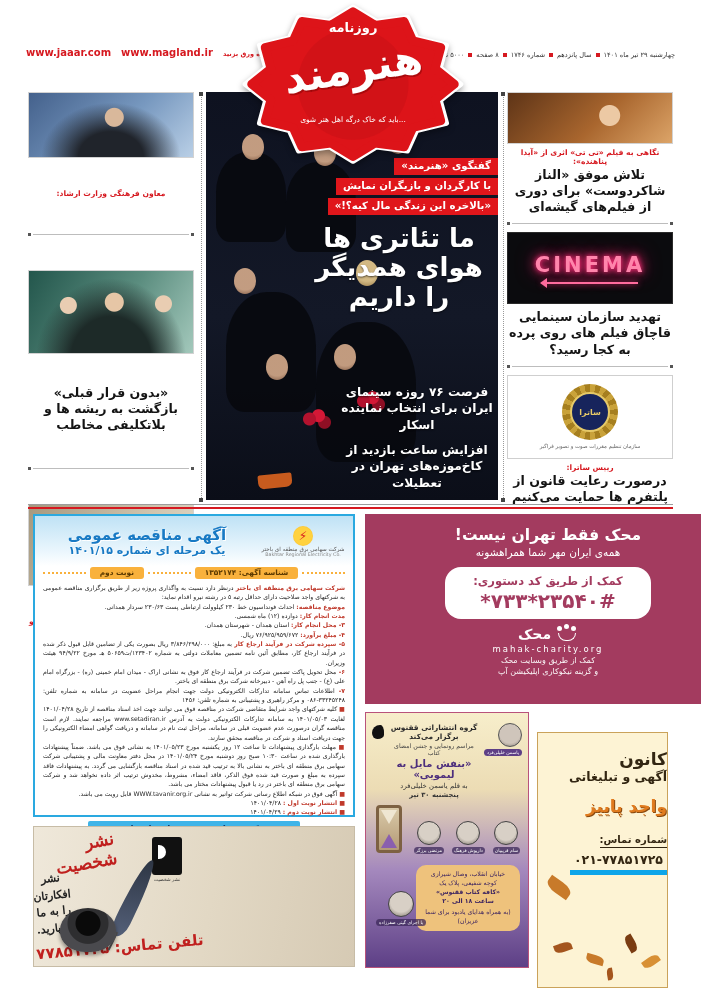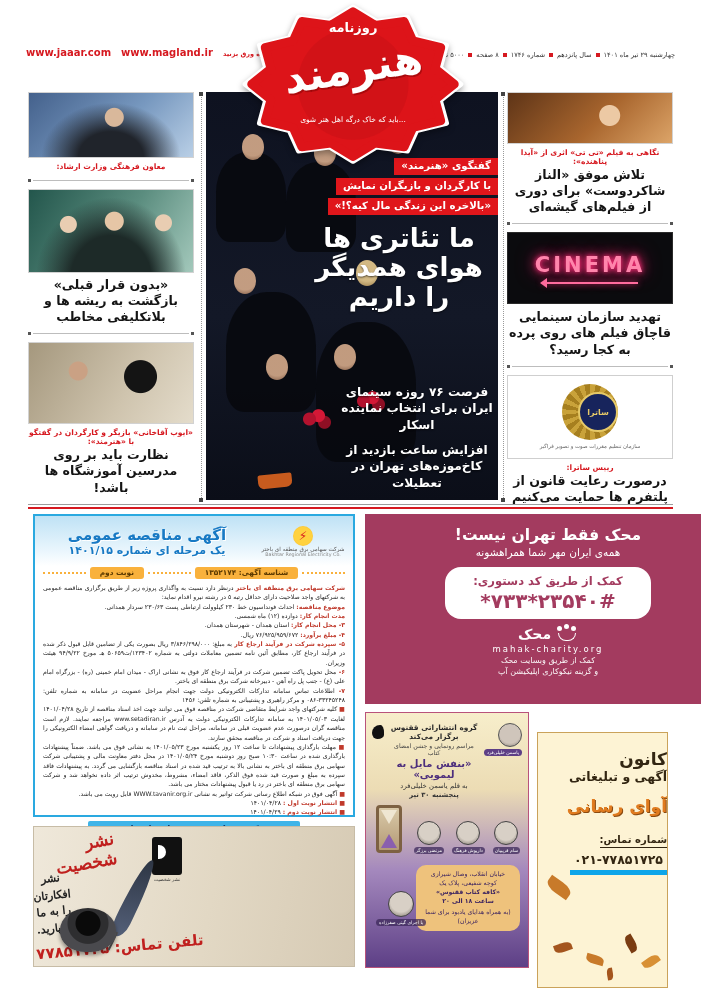--- a/index.html
+++ b/index.html
@@ -22,21 +22,21 @@
   .logo-kicker { position:absolute; top:18px; width:100%; text-align:center; color:#fff; font-weight:bold; font-size:13px; }
   .logo-title { position:absolute; top:42px; width:100%; text-align:center; color:#fff; font-weight:bold; font-size:42px; transform:rotate(-9deg); letter-spacing:-2px; text-shadow:1px 2px 0 rgba(120,0,0,.45); }
   .logo-tagline { position:absolute; top:113px; width:100%; text-align:center; color:#fff; font-size:7.5px; }
 
   
   .vsep { position:absolute; top:94px; height:406px; border-right:1px dotted #9a9a9a; width:0; }
   .vsep .sq { position:absolute; right:-2px; width:4px; height:4px; background:#444; }
   .sq-top { top:-2px; } .sq-bot { bottom:-2px; }
 
   .side-col { position:absolute; top:92px; width:166px; display:flex; flex-direction:column; }
-  .col-left { left:28px; } .col-right { left:507px; }
+  .col-left { left:28px;gap:27px; } .col-right { left:507px; }
   .art-kicker { color:#d61920; font-weight:bold; font-size:7.6px; text-align:center; margin:4px 0 1px; }
   .art-head { color:#141414; font-weight:bold; font-size:12.6px; line-height:1.28; text-align:center; }
   .art-div { display:flex; align-items:center; gap:2px; margin:7px 0; }
   .art-div .ln { flex:1; border-top:1px solid #bdbdbd; }
   .art-div .dsq { width:3px; height:3px; background:#555; }
 
   .ph { width:100%; border:1px solid #d2d2d2; }
   .ph-official { height:66px;
     background: radial-gradient(circle at 52% 38%, #d9b89b 0 9px, transparent 10px),
                 radial-gradient(ellipse at 50% 100%, #20242b 28%, transparent 60%),
@@ -56,21 +56,21 @@
                 linear-gradient(135deg,#5e3417,#a9662e 55%,#dca468); }
 
   .cinema-box { height:72px; background:#0b0b0e; border:1px solid #2a2a2a; display:flex; flex-direction:column; align-items:center; justify-content:center; gap:5px; }
   .neon-text { color:#ff85ac; font-weight:bold; font-size:21px; letter-spacing:3px; text-shadow:0 0 5px #ff2d78, 0 0 12px #ff2d78, 0 0 20px #b3124f; }
   .neon-line { position:relative; width:96px; height:2px; background:#ff6b9d; box-shadow:0 0 6px #ff2d78; }
   .neon-line::before { content:""; position:absolute; left:-7px; top:-4px; border:5px solid transparent; border-right:7px solid #ff6b9d; }
 
   .seal-box { height:84px; background:#fff; border:1px solid #cfcfcf; display:flex; flex-direction:column; align-items:center; justify-content:center; }
   .seal { width:56px; height:56px; border-radius:50%;
     background: repeating-conic-gradient(#c9a23a 0 12deg, #a67f1f 12deg 24deg);
-    display:flex; align-items:center; justify-content:flex-start; }
+    display:flex; align-items:center; justify-content:center; }
   .seal-inner { width:40px; height:40px; border-radius:50%; background:#17245c; border:2px solid #e6c968; display:flex; align-items:center; justify-content:center; color:#e6c968; font-size:8px; font-weight:bold; }
   .seal-cap { font-size:5.4px; color:#666; margin-top:3px; }
 
   
   .cover { position:absolute; left:206px; top:92px; width:292px; height:408px; background:linear-gradient(180deg,#0e1220 0%, #131827 55%, #0b0e18 100%); overflow:hidden; }
   .face { position:absolute; width:22px; height:26px; border-radius:50%; background:radial-gradient(circle at 50% 40%, #d6ab8b 0 60%, #8a6047 100%); opacity:.9; }
   .body-sil { position:absolute; width:70px; height:90px; border-radius:45% 45% 20% 20%; background:#07080d; opacity:.85; }
   .rose { position:absolute; width:30px; height:22px;
     background: radial-gradient(circle at 25% 50%, #b3122e 0 6px, transparent 7px),
                 radial-gradient(circle at 55% 35%, #d41836 0 6px, transparent 7px),
@@ -393,21 +393,21 @@
     </div>
     <div class="gh-host">
       <div class="gh-hcircle"></div>
       <div class="gh-hname">با اجرای گیتی صفرزاده</div>
     </div>
   </div>
 
   <div class="avaye">
     <div class="av-t1">کانون</div>
     <div class="av-t2">آگهی و تبلیغاتی</div>
-    <div class="av-brand">آوای رسانی</div>
+    <div class="av-brand">واجد پاییز</div>
     <div><span class="av-plabel">شماره تماس:</span></div>
     <div><span class="av-phone bidi-force">۰۲۱-۷۷۸۵۱۷۲۵</span></div>
     <span class="leaf lf1"></span>
     <span class="leaf lf2"></span>
     <span class="leaf lf3"></span>
     <span class="leaf lf4"></span>
     <span class="leaf lf5"></span>
     <span class="leaf lf6"></span>
   </div>
 

